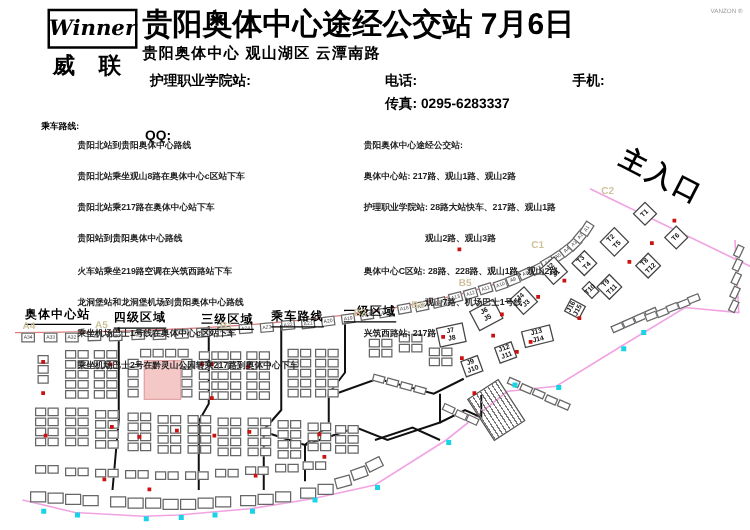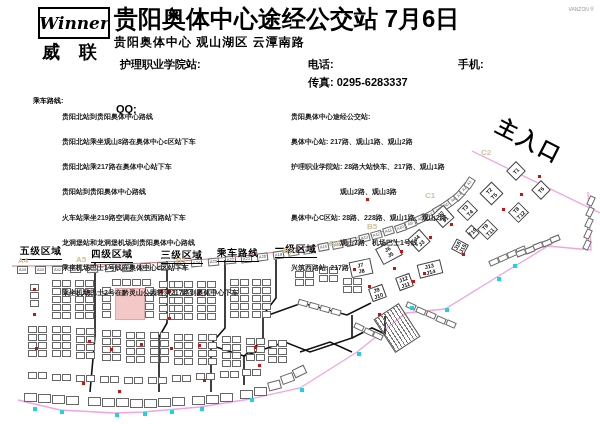--- a/index.html
+++ b/index.html
@@ -433,21 +433,21 @@
     <div class="dot" style="left: 410px; top: 306px; width: 4px; height: 4px; background: rgb(25, 211, 230);"></div>
     <div class="dot" style="left: 357px; top: 352px; width: 4px; height: 4px; background: rgb(25, 211, 230);"></div>
     <div class="dot" style="left: 300px; top: 388px; width: 4px; height: 4px; background: rgb(25, 211, 230);"></div>
     <div class="dot" style="left: 250px; top: 398px; width: 4px; height: 4px; background: rgb(25, 211, 230);"></div>
     <div class="dot" style="left: 200px; top: 407px; width: 4px; height: 4px; background: rgb(25, 211, 230);"></div>
     <div class="dot" style="left: 170px; top: 410px; width: 4px; height: 4px; background: rgb(25, 211, 230);"></div>
     <div class="dot" style="left: 143px; top: 412px; width: 4px; height: 4px; background: rgb(25, 211, 230);"></div>
     <div class="dot" style="left: 115px; top: 413px; width: 4px; height: 4px; background: rgb(25, 211, 230);"></div>
     <div class="dot" style="left: 60px; top: 410px; width: 4px; height: 4px; background: rgb(25, 211, 230);"></div>
     <div class="dot" style="left: 33px; top: 407px; width: 4px; height: 4px; background: rgb(25, 211, 230);"></div>
-    <div class="region-label" style="left: 20px; top: 245px;">五级区域</div>
+    <div class="region-label" style="left: 20px; top: 245px;">奥体中心站</div>
     <div class="region-label" style="left: 91px; top: 248px;">四级区域</div>
     <div class="region-label" style="left: 161px; top: 249px;">三级区域</div>
     <div class="region-label" style="left: 217px; top: 247px;">乘车路线</div>
     <div class="region-label" style="left: 275px; top: 243px;">一级区域</div>
     <div class="zone-letter" style="left: 18px; top: 256px; color: rgb(207, 194, 155);">A4</div>
     <div class="zone-letter" style="left: 76px; top: 255px; color: rgb(207, 194, 155);">A5</div>
     <div class="zone-letter" style="left: 176px; top: 256px; color: rgb(207, 194, 155);">B1</div>
     <div class="zone-letter" style="left: 283px; top: 246px; color: rgb(207, 194, 155);">B3</div>
     <div class="zone-letter" style="left: 329px; top: 239px; color: rgb(207, 194, 155);">B4</div>
     <div class="zone-letter" style="left: 367px; top: 222px; color: rgb(207, 194, 155);">B5</div>

